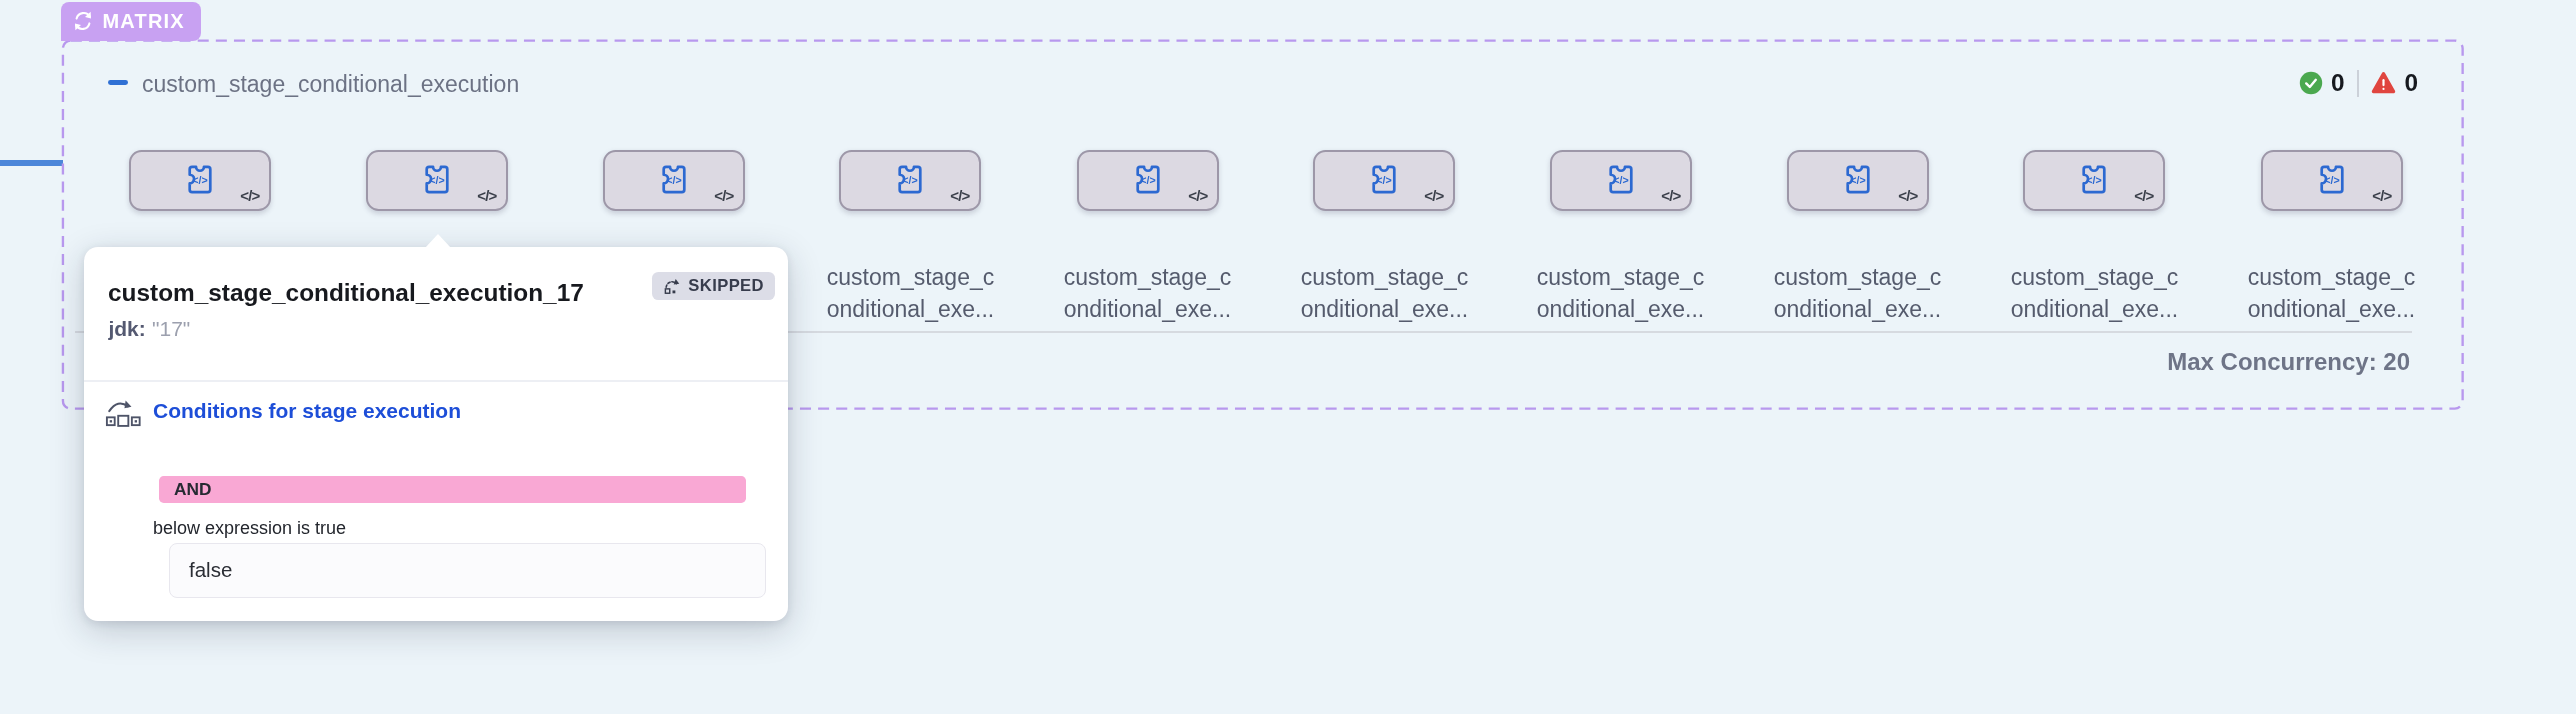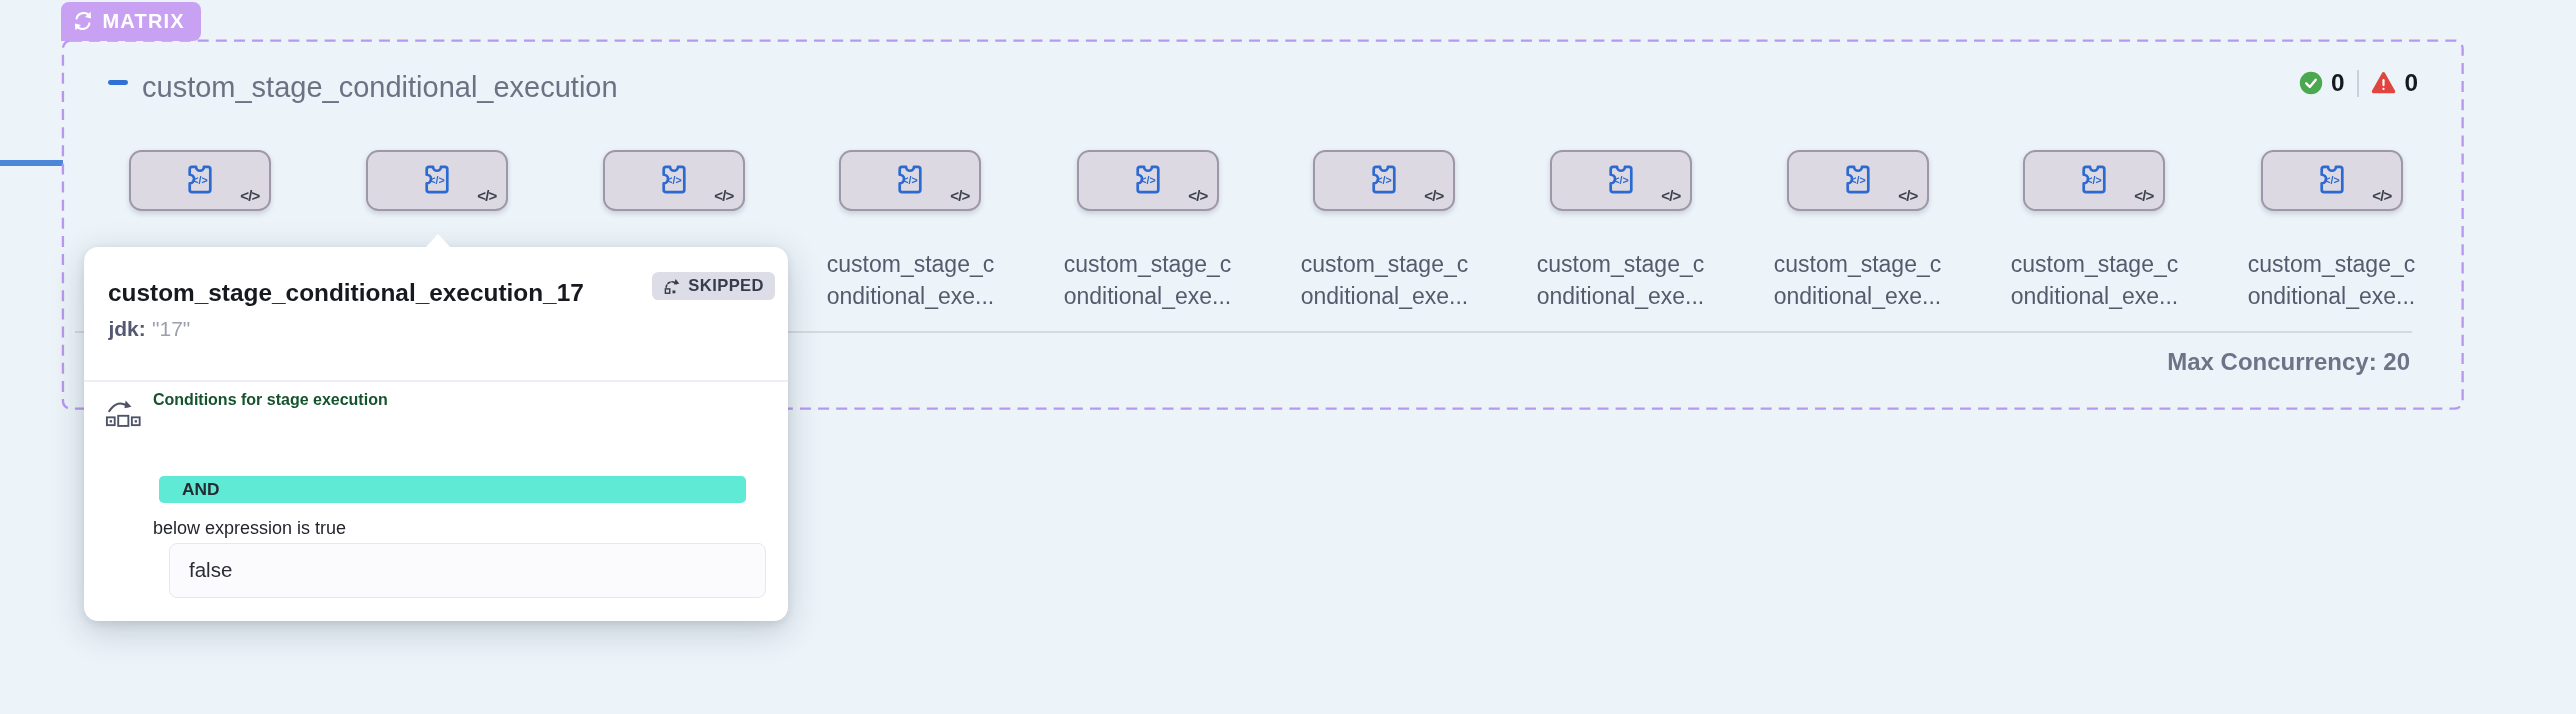--- a/index.html
+++ b/index.html
@@ -23,41 +23,41 @@
     position:absolute; left:61px; top:1.6px; height:39px;
     background: var(--purple_badge, #c8a1f2);
     border-radius: 8px 8px 8px 0;
     display:flex; align-items:center; gap:8px; padding:0 16px 0 9.5px;
     color:#fff;
   }
   .matrix-badge .label { font-size:20px; font-weight:700; letter-spacing:1.2px; }
 
   
   .collapse-minus { position:absolute; left:108px; top:80px; width:20px; height:4.7px; border-radius:2.4px; background:var(--blue_accent,#2f70d4); cursor:pointer; }
-  .group-title { position:absolute; left:142px; top:71px; font-size:29px; color:var(--title_gray,#6c7284); }
+  .group-title { position:absolute; left:142px; top:71px; font-size:23px; color:var(--title_gray,#6c7284); }
 
   .counters { position:absolute; top:68px; right:158px; display:flex; align-items:center; gap:8px; height:30px; }
   .counters .num { font-size:24.4px; font-weight:700; color:#16191f; }
   .counters .vdiv { width:1.6px; height:27px; background:#ccd1d9; margin:0 4.7px; }
 
   
   .stage-card {
     position:absolute; top:150px; width:142px; height:61px;
     background: var(--card_bg,#dcd9e2);
     border: 2.4px solid var(--card_border,#9d97a8);
     border-radius: 12.6px;
     box-shadow: 0 2.4px 5.5px rgba(80,80,110,0.22);
     cursor:pointer;
   }
   .stage-card svg.stage-icon { position:absolute; left:50%; top:50%; transform:translate(-50%,-54%); }
   .stage-card .code-mark {
     position:absolute; right:9.5px; bottom:4.7px; font-size:15px; font-weight:700; color:#3a3f4a; letter-spacing:-0.8px;
   }
   .stage-label {
-    position:absolute; top:248px; width:205px; text-align:center;
+    position:absolute; top:261px; width:205px; text-align:center;
     font-size:23px; line-height:32px; color:var(--label_gray,#555b6d);
   }
   .stage-label span { display:block; }
 
   
   .concurrency-divider { position:absolute; left:75px; top:331px; width:2337px; height:1.6px; background:#d6dae0; }
   .max-concurrency { position:absolute; top:348px; right:166px; font-size:24px; font-weight:700; color:#6e7487; }
 
   
   .popover {
@@ -76,26 +76,26 @@
     position:absolute; left:568px; top:25px; height:28px; padding:0 11px;
     background:var(--badge_bg,#dcdde7); border-radius:6.3px;
     display:flex; align-items:center; gap:6.3px;
   }
   .skipped-badge .txt { font-size:16.6px; font-weight:700; color:#373c4c; letter-spacing:0.4px; }
   .jdk-line { position:absolute; left:24.4px; top:70px; font-size:21px; }
   .jdk-line .k { font-weight:700; color:#545971; }
   .jdk-line .v { color:#9ca0ae; margin-left:6.3px; }
   .pop-divider { position:absolute; left:0; top:133px; width:100%; height:1.6px; background:#edeff4; }
   .cond-icon { position:absolute; left:19px; top:150px; }
-  .cond-heading { position:absolute; left:69px; top:144px; font-size:16px; font-weight:700; color:#14532d; }
+  .cond-heading { position:absolute; left:69px; top:152px; font-size:21px; font-weight:700; color:#1d4ed8; }
   .cond-body1 { position:absolute; left:69px; top:195px; font-size:18px; color:#23262d; }
   .and-chip {
     position:absolute; left:75px; top:229px; width:587px; height:27px;
-    background:#5eead4; border-radius:4.7px;
-    font-size:17.3px; font-weight:700; color:#262a32; line-height:27px; padding-left:23px;
+    background:#f9a8d4; border-radius:4.7px;
+    font-size:17.3px; font-weight:700; color:#262a32; line-height:27px; padding-left:15px;
   }
   .cond-body2 { position:absolute; left:69px; top:271px; font-size:18px; color:#23262d; }
   .expr-box {
     position:absolute; left:69px; top:296px; width:597px; height:55px;
     background:#fbfbfd; border:1.6px solid #e8e7ee; border-radius:8px;
     font-size:20.5px; color:#2a2d34; line-height:52px; padding-left:19px;margin-left:16px;
   }
 </style>
 </head>
 <body>

